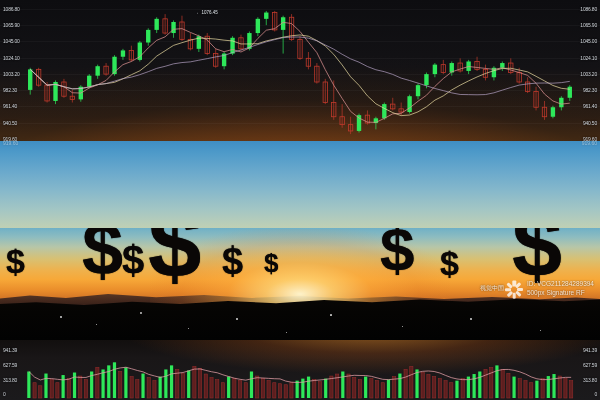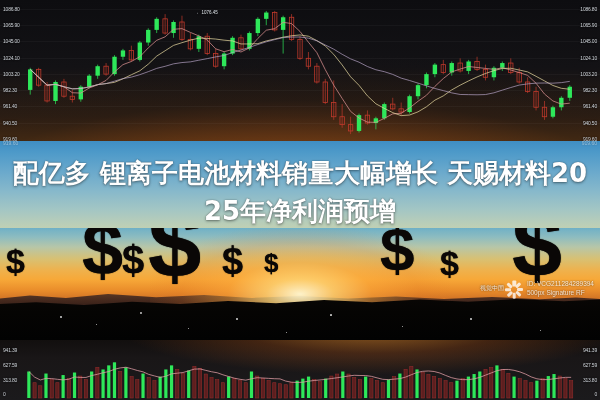--- a/index.html
+++ b/index.html
@@ -345,24 +345,20 @@
             <span style="transform: translate(-50%, -100%) rotate(315deg) translateY(-2.2px);"></span>
           </span>
       </div>
       <div class="wm-text">
         <div>ID: VCG211284289394</div>
         <div>500px Signature RF</div>
       </div>
     </div>
   </div>
 
-  <div class="title-overlay">
-    <div class="line">配亿多 锂离子电池材料销量大幅增长 天赐材料20</div>
-    <div class="line">25年净利润预增</div>
-  </div>
 
   <div class="chart-bottom">
     <svg class="plot" id="vol-svg" width="600" height="60">
         <rect x="27.26" y="31.49" width="3.20" height="26.51" fill="#2ee85a"></rect>
         <rect x="32.96" y="42.70" width="3.20" height="15.30" fill="#5d1f1f" stroke="#8e2b2b" stroke-width="0.6"></rect>
         <rect x="38.67" y="45.76" width="3.20" height="12.24" fill="#5d1f1f" stroke="#8e2b2b" stroke-width="0.6"></rect>
         <rect x="44.38" y="33.53" width="3.20" height="24.47" fill="#2ee85a"></rect>
         <rect x="50.09" y="39.64" width="3.20" height="18.36" fill="#5d1f1f" stroke="#8e2b2b" stroke-width="0.6"></rect>
         <rect x="55.80" y="42.70" width="3.20" height="15.30" fill="#5d1f1f" stroke="#8e2b2b" stroke-width="0.6"></rect>
         <rect x="61.51" y="35.06" width="3.20" height="22.94" fill="#2ee85a"></rect>

